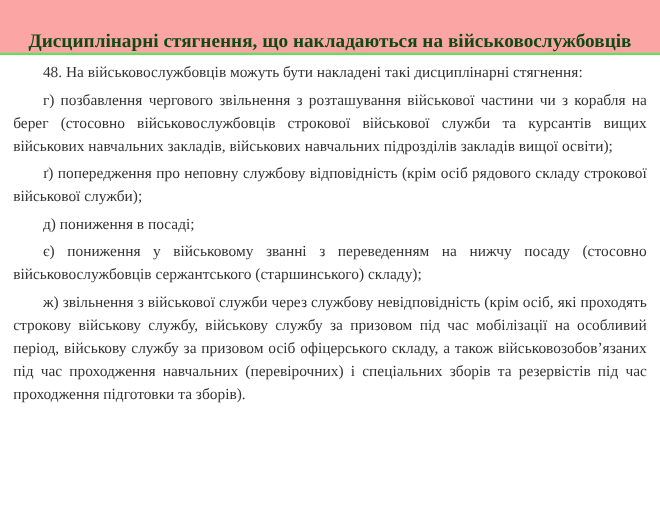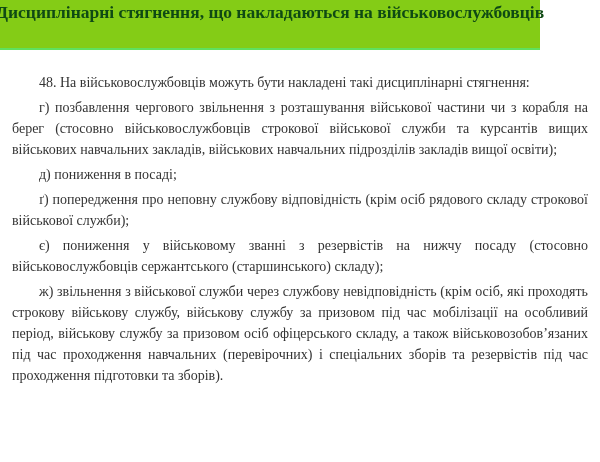--- a/index.html
+++ b/index.html
@@ -8,27 +8,27 @@
       background: #ffffff;
     }
     body {
       width: 600px;
       height: 462px;
       overflow: hidden;
       font-family: "Liberation Serif", "DejaVu Serif", serif;
       color: #333333;
     }
     .banner {
-      width: 540px;
+      width: 600px;
       height: 48px;
-      background: #84cc16;
+      background: #fca5a5;
       border-bottom: 2px solid #5fe05f;
       box-sizing: content-box;
       display: flex;
-      align-items: flex-start;
+      align-items: flex-end;
       justify-content: center;
     }
     .banner h1 {
       margin: 0;
       padding-top: 2px;
       font-family: "Liberation Serif", "DejaVu Serif", serif;
       font-weight: bold;
       font-size: 17.5px;
       color: #0f4a14;
       letter-spacing: 0;
@@ -43,30 +43,30 @@
       margin: 0;
       font-size: 14px;
       line-height: 21px;
       text-indent: 27px;
       text-align: justify;
     }
     .content p + p {
       margin-top: 4px;
     }
     .content p:first-child {
-      margin-top: 22px;
+      margin-top: 6px;
     }
   </style>
 </head>
 <body>
 
 <div class="banner">
   <h1>Дисциплінарні стягнення, що накладаються на військовослужбовців</h1>
 </div>
 
 <div class="content">
   <p>48. На військовослужбовців можуть бути накладені такі дисциплінарні стягнення:</p>
   <p>г) позбавлення чергового звільнення з розташування військової частини чи з корабля на берег (стосовно військовослужбовців строкової військової служби та курсантів вищих військових навчальних закладів, військових навчальних підрозділів закладів вищої освіти);</p>
+  <p>ґ) попередження про неповну службову відповідність (крім осіб рядового складу строкової військової служби);</p>
   <p>д) пониження в посаді;</p>
-  <p>ґ) попередження про неповну службову відповідність (крім осіб рядового складу строкової військової служби);</p>
-  <p>є) пониження у військовому званні з резервістів на нижчу посаду (стосовно військовослужбовців сержантського (старшинського) складу);</p>
+  <p>є) пониження у військовому званні з переведенням на нижчу посаду (стосовно військовослужбовців сержантського (старшинського) складу);</p>
   <p>ж) звільнення з військової служби через службову невідповідність (крім осіб, які проходять строкову військову службу, військову службу за призовом під час мобілізації на особливий період, військову службу за призовом осіб офіцерського складу, а також військовозобов’язаних під час проходження навчальних (перевірочних) і спеціальних зборів та резервістів під час проходження підготовки та зборів).</p>
 </div>
 
 </body></html>

